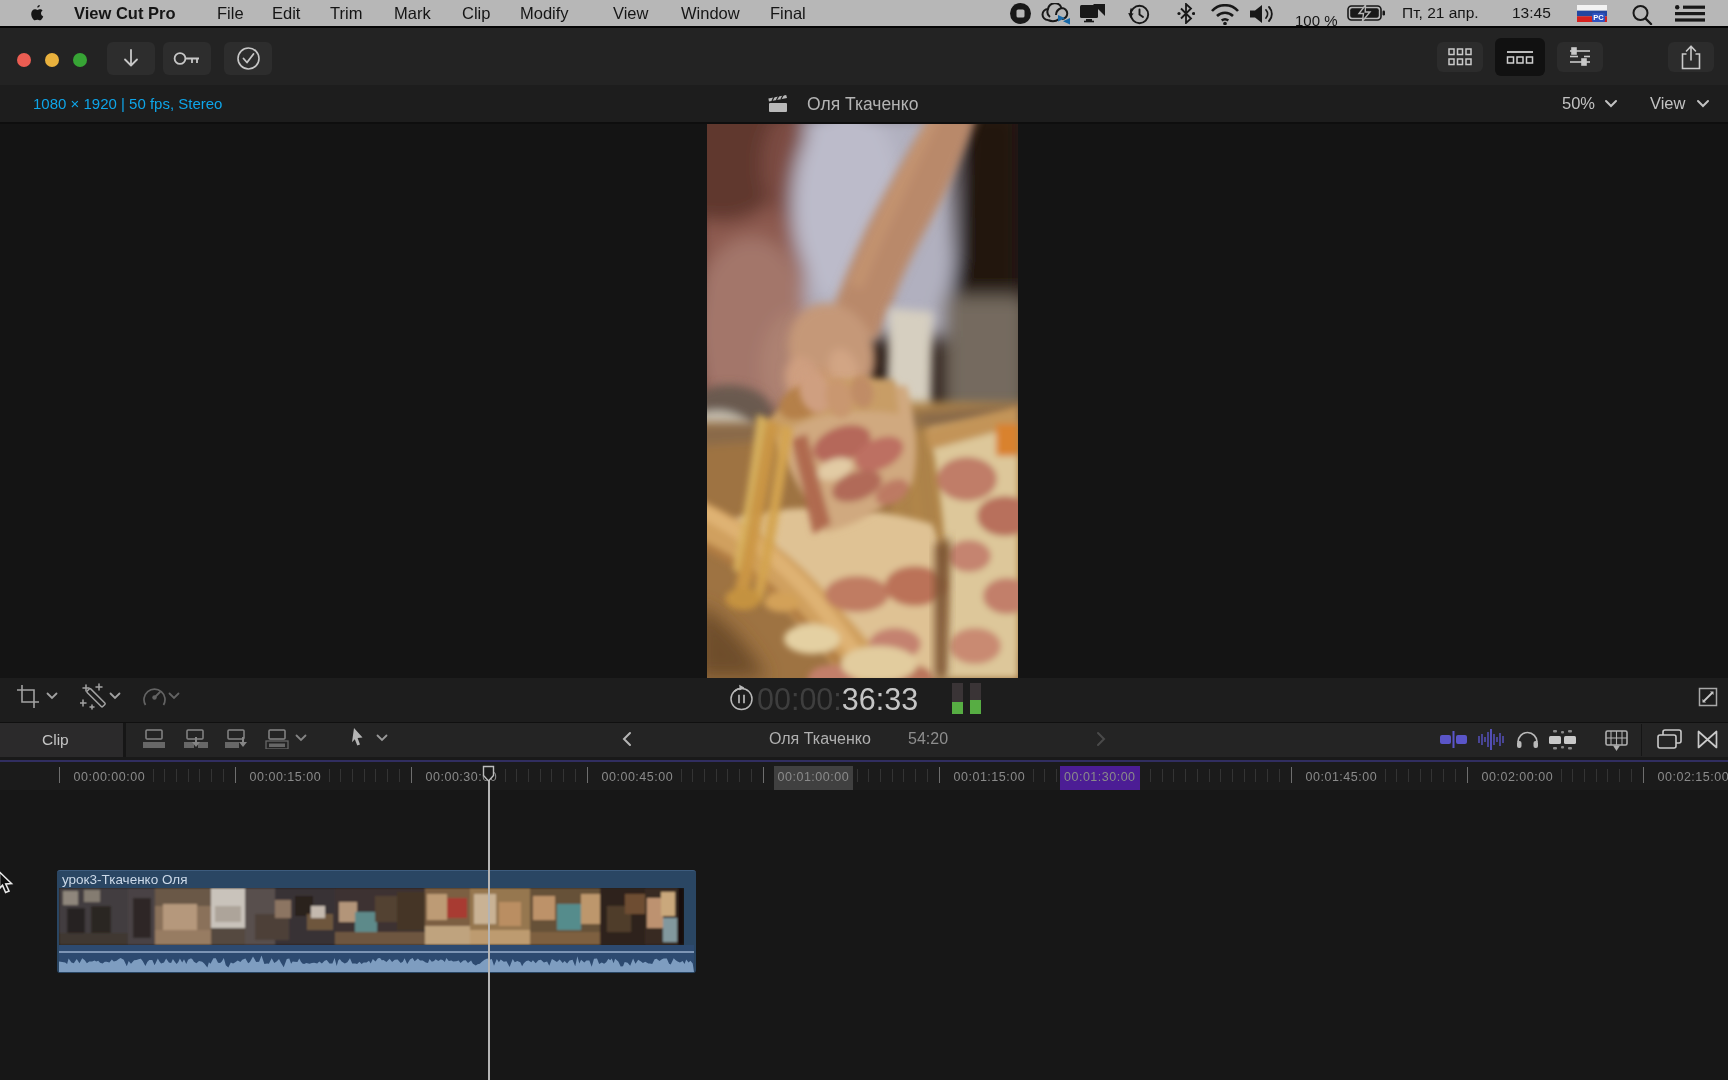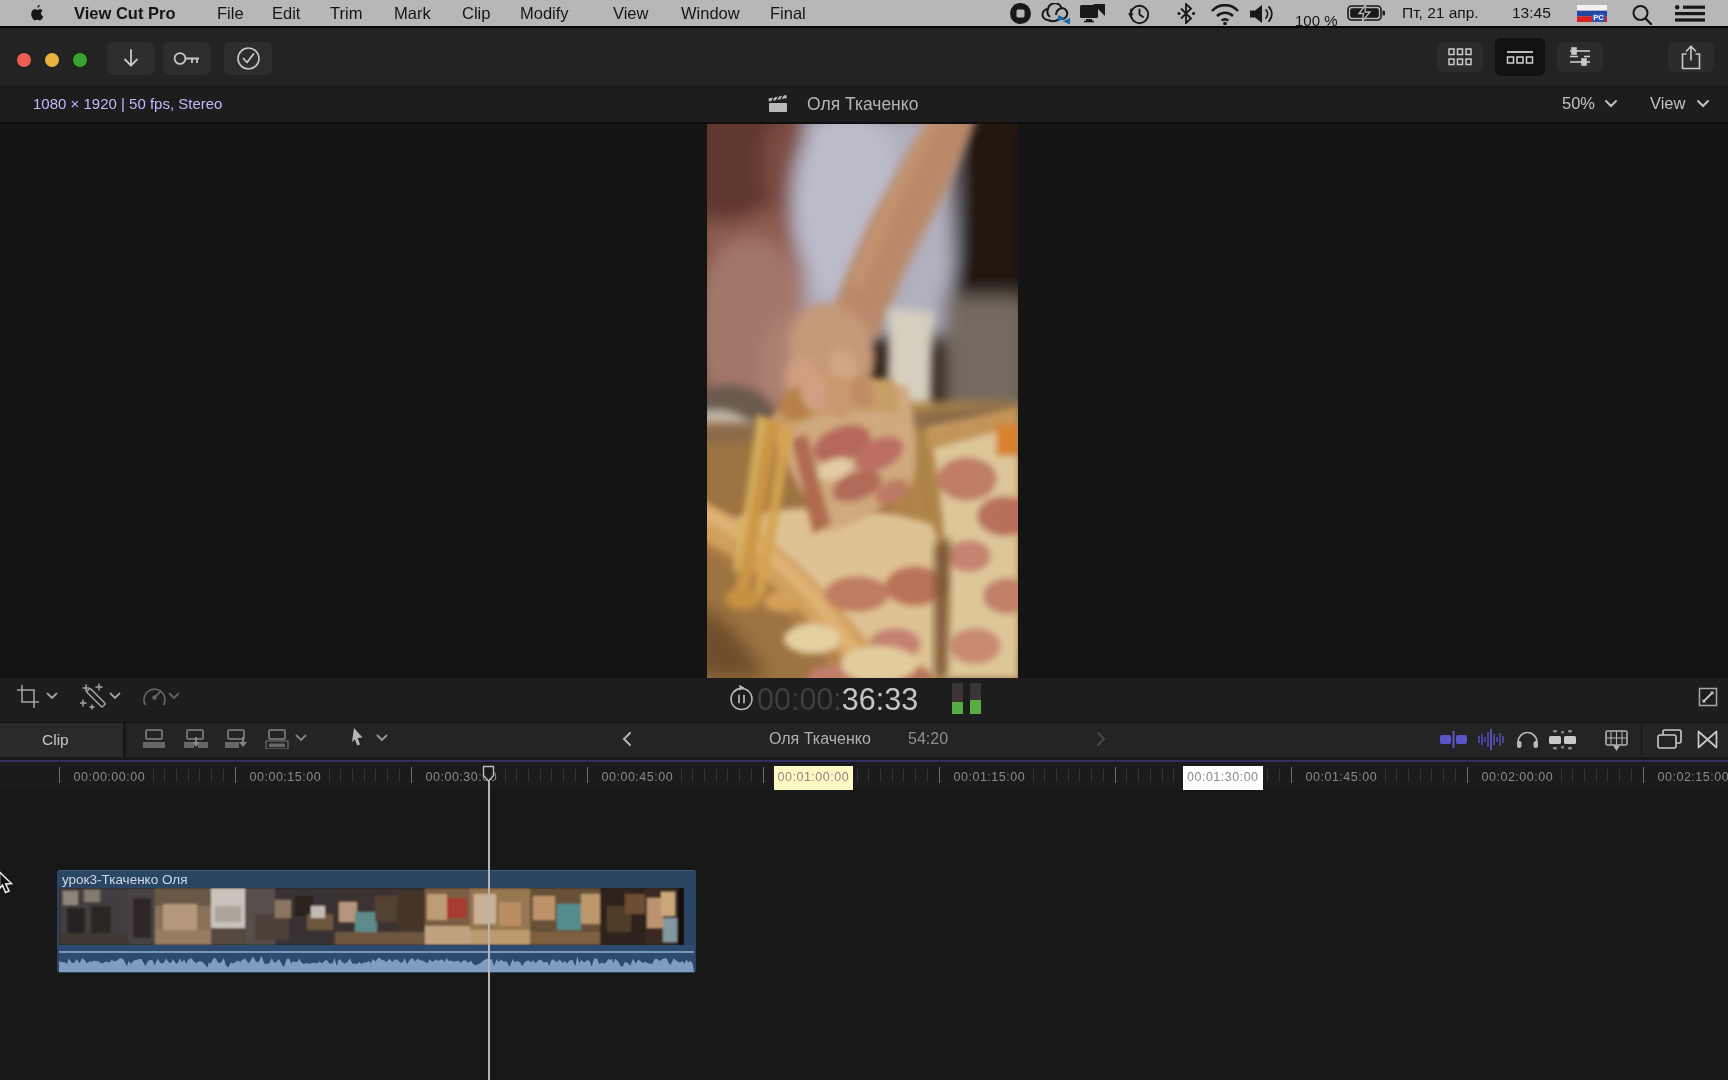--- a/index.html
+++ b/index.html
@@ -145,21 +145,21 @@
       <line x1="16" y1="9.5" x2="22" y2="9.5"></line>
   </g>
 </svg>
 <div class="abs" style="left:1668px;top:42px;width:46px;height:30px;background:#2c2c2c;border-radius:6px"></div>
 <svg class="abs" style="left:1680px;top:45px" width="22" height="25" viewBox="0 0 22 25">
   <path fill="none" stroke="#c9c9c9" stroke-width="1.6" d="M6.5 9 H 2.5 V 23.5 H 19.5 V 9 H 15.5"></path>
   <path fill="none" stroke="#c9c9c9" stroke-width="1.6" stroke-linecap="round" stroke-linejoin="round" d="M11 15 V 1.5 M6.5 6 L11 1.2 L15.5 6"></path>
 </svg>
 
 <div class="abs" style="left:0;top:85px;width:1728px;height:39px;background:#1d1d1d"></div>
-<div class="abs" style="left:33px;top:95px;font-size:15px;color:#c4b5fd">1080 × 1920 | 50 fps, Stereo</div>
+<div class="abs" style="left:33px;top:95px;font-size:15px;color:#0ea5e9">1080 × 1920 | 50 fps, Stereo</div>
 <svg class="abs" style="left:768px;top:95px" width="20" height="18" viewBox="0 0 20 18">
   <rect x="1" y="8" width="18" height="9" rx="1" fill="#b9b9b9"></rect>
   <path fill="#b9b9b9" d="M1 6.5 L19 3 L18.2 0 L0.4 3.6 Z"></path>
   <g stroke="#1d1d1d" stroke-width="1.2">
     <line x1="4" y1="6" x2="6.5" y2="1"></line>
       <line x1="8.5" y1="5" x2="11" y2="0.5"></line>
       <line x1="13" y1="4" x2="15.5" y2="-0.5"></line>
   </g>
 </svg>
 <div class="abs" style="left:807px;top:94px;font-size:17.5px;color:#b4b4b4">Оля Ткаченко</div>
@@ -581,25 +581,25 @@
     <div style="position:absolute;left:1724.7px;top:7px;width:1px;height:13px;background:#343434"></div>
     <div style="position:absolute;left:58.6px;top:5px;width:1.5px;height:16px;background:#6e6e6e"></div>
     <div style="position:absolute;left:69.6px;top:4px;height:24px;line-height:22px;font-size:12.5px;color:#8a8a8a;background:#1b1b1b;padding:0 4px;letter-spacing:0.5px">00:00:00:00</div>
     <div style="position:absolute;left:234.6px;top:5px;width:1.5px;height:16px;background:#6e6e6e"></div>
     <div style="position:absolute;left:245.6px;top:4px;height:24px;line-height:22px;font-size:12.5px;color:#8a8a8a;background:#1b1b1b;padding:0 4px;letter-spacing:0.5px">00:00:15:00</div>
     <div style="position:absolute;left:410.6px;top:5px;width:1.5px;height:16px;background:#6e6e6e"></div>
     <div style="position:absolute;left:421.6px;top:4px;height:24px;line-height:22px;font-size:12.5px;color:#8a8a8a;background:#1b1b1b;padding:0 4px;letter-spacing:0.5px">00:00:30:00</div>
     <div style="position:absolute;left:586.6px;top:5px;width:1.5px;height:16px;background:#6e6e6e"></div>
     <div style="position:absolute;left:597.6px;top:4px;height:24px;line-height:22px;font-size:12.5px;color:#8a8a8a;background:#1b1b1b;padding:0 4px;letter-spacing:0.5px">00:00:45:00</div>
     <div style="position:absolute;left:762.6px;top:5px;width:1.5px;height:16px;background:#6e6e6e"></div>
-    <div style="position:absolute;left:773.6px;top:4px;height:24px;line-height:22px;font-size:12.5px;color:#8a8a8a;background:#fef9c3;padding:0 4px;letter-spacing:0.5px">00:01:00:00</div>
+    <div style="position:absolute;left:773.6px;top:4px;height:24px;line-height:22px;font-size:12.5px;color:#8a8a8a;background:#404040;padding:0 4px;letter-spacing:0.5px">00:01:00:00</div>
     <div style="position:absolute;left:938.6px;top:5px;width:1.5px;height:16px;background:#6e6e6e"></div>
     <div style="position:absolute;left:949.6px;top:4px;height:24px;line-height:22px;font-size:12.5px;color:#8a8a8a;background:#1b1b1b;padding:0 4px;letter-spacing:0.5px">00:01:15:00</div>
     <div style="position:absolute;left:1114.6px;top:5px;width:1.5px;height:16px;background:#6e6e6e"></div>
-    <div style="position:absolute;left:1183px;top:4px;height:24px;line-height:22px;font-size:12.5px;color:#8a8a8a;background:#ffffff;padding:0 4px;letter-spacing:0.5px">00:01:30:00</div>
+    <div style="position:absolute;left:1060px;top:4px;height:24px;line-height:22px;font-size:12.5px;color:#8a8a8a;background:#4c1d95;padding:0 4px;letter-spacing:0.5px">00:01:30:00</div>
     <div style="position:absolute;left:1290.6px;top:5px;width:1.5px;height:16px;background:#6e6e6e"></div>
     <div style="position:absolute;left:1301.6px;top:4px;height:24px;line-height:22px;font-size:12.5px;color:#8a8a8a;background:#1b1b1b;padding:0 4px;letter-spacing:0.5px">00:01:45:00</div>
     <div style="position:absolute;left:1466.6px;top:5px;width:1.5px;height:16px;background:#6e6e6e"></div>
     <div style="position:absolute;left:1477.6px;top:4px;height:24px;line-height:22px;font-size:12.5px;color:#8a8a8a;background:#1b1b1b;padding:0 4px;letter-spacing:0.5px">00:02:00:00</div>
     <div style="position:absolute;left:1642.6px;top:5px;width:1.5px;height:16px;background:#6e6e6e"></div>
     <div style="position:absolute;left:1653.6px;top:4px;height:24px;line-height:22px;font-size:12.5px;color:#8a8a8a;background:#1b1b1b;padding:0 4px;letter-spacing:0.5px">00:02:15:00</div>
   </div>
 
 <div class="abs" style="left:0;top:790px;width:1728px;height:290px;background:#171717"></div>
 

